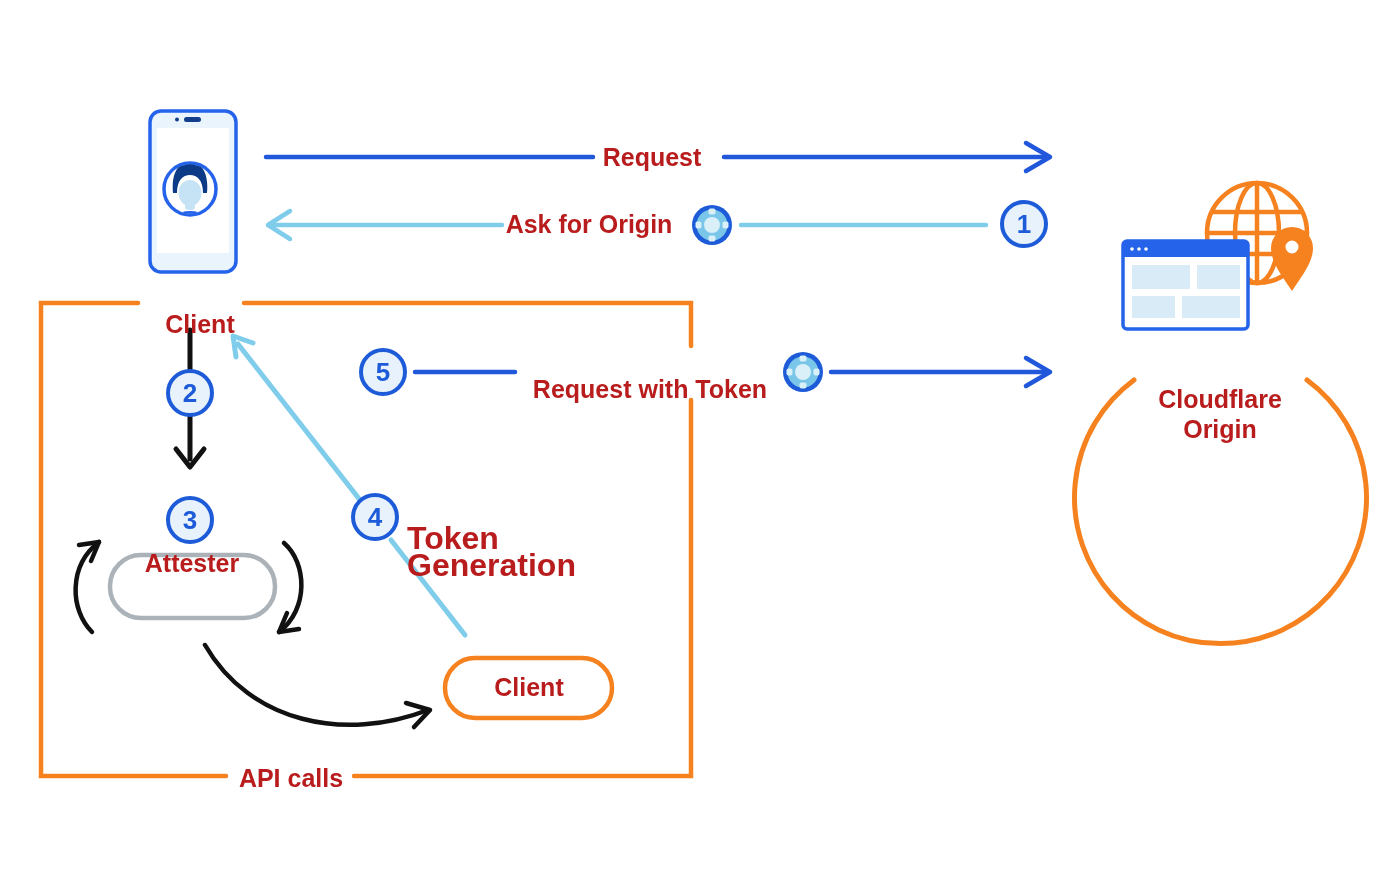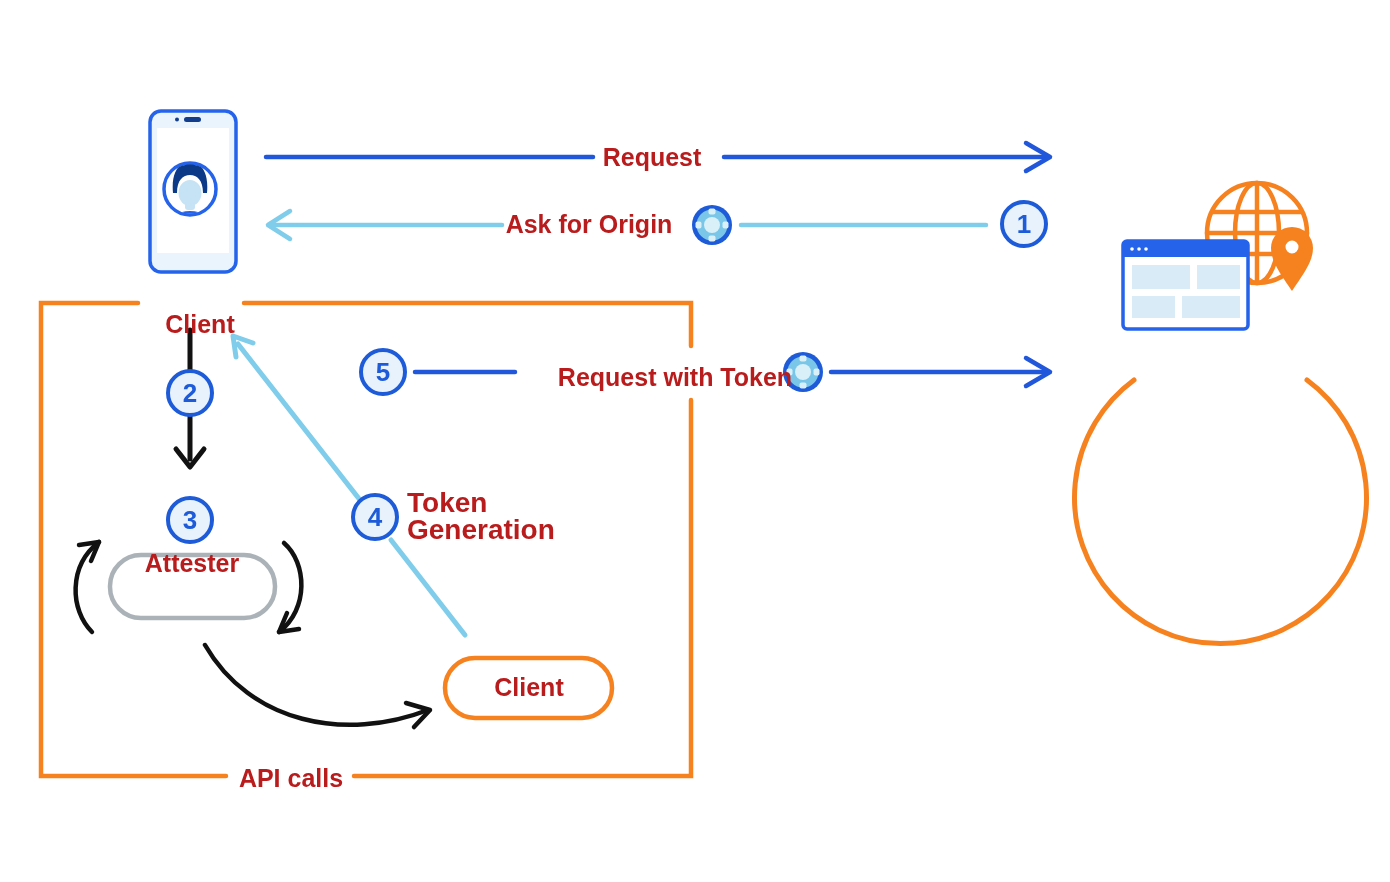--- a/index.html
+++ b/index.html
@@ -11,21 +11,21 @@
   .lbl{
     position:absolute;transform:translate(-50%,-50%);
     font-weight:700;font-size:25px;color:#b91c1c;white-space:nowrap;line-height:1.1;
   }
   .num{
     position:absolute;transform:translate(-50%,-50%);
     font-weight:700;font-size:26px;color:#1d5bd8;white-space:nowrap;
   }
   .lbl.left{transform:none;text-align:left;}
   .lbl.center2{text-align:center;line-height:30px;}
-  .tg{font-size:28px;line-height:27px;}
+  .tg{font-size:32px;line-height:27px;margin-top:36px;}
 </style>
 </head>
 <body>
 
 <div class="canvas">
 
 <svg width="1390" height="882" viewBox="0 0 1390 882">
   <defs>
     <g id="token">
       <circle r="20" fill="#1D5BD8"></circle>
@@ -139,28 +139,32 @@
       <ellipse cx="190" cy="226" rx="23" ry="15" fill="#2563EB"></ellipse>
       <path d="M173,193 C171,172 179,162 190,162 C201,162 209,172 207,193 L203,193 C203,180 197,175 190,175 C183,175 177,180 177,193 Z" fill="#0D3A87"></path>
       <ellipse cx="190" cy="161" rx="7.5" ry="5.5" fill="#0D3A87"></ellipse>
     </g>
   </g>
 </svg>
 
 <div class="lbl" style="left:200px;top:303px;margin-top:22px;">Client</div>
 <div class="lbl" style="left:652px;top:158px;">Request</div>
 <div class="lbl" style="left:589px;top:225px;">Ask for Origin</div>
-<div class="lbl" style="left:650px;top:378px;margin-left:25px;">Request with Token</div>
+<div class="lbl" style="left:650px;top:390px;">Request with Token</div>
 <div class="lbl left tg" style="left:407px;top:489px;">
   <span style="display:block;">Token</span>
   <span style="display:block;text-align:center;">Generation</span>
 </div>
 <div class="lbl" style="left:192px;top:564px;">Attester</div>
 <div class="lbl" style="left:529px;top:688px;">Client</div>
 <div class="lbl" style="left:291px;top:779px;">API calls</div>
+<div class="lbl center2" style="left:1220px;top:414px;">
+  <span style="display:block;">Cloudflare</span>
+  <span style="display:block;">Origin</span>
+</div>
 
 <div class="num" style="left:1024px;top:224px;">1</div>
 <div class="num" style="left:190px;top:393px;">2</div>
 <div class="num" style="left:190px;top:520px;">3</div>
 <div class="num" style="left:375px;top:517px;">4</div>
 <div class="num" style="left:383px;top:372px;">5</div>
 
 </div>
 
 </body></html>

